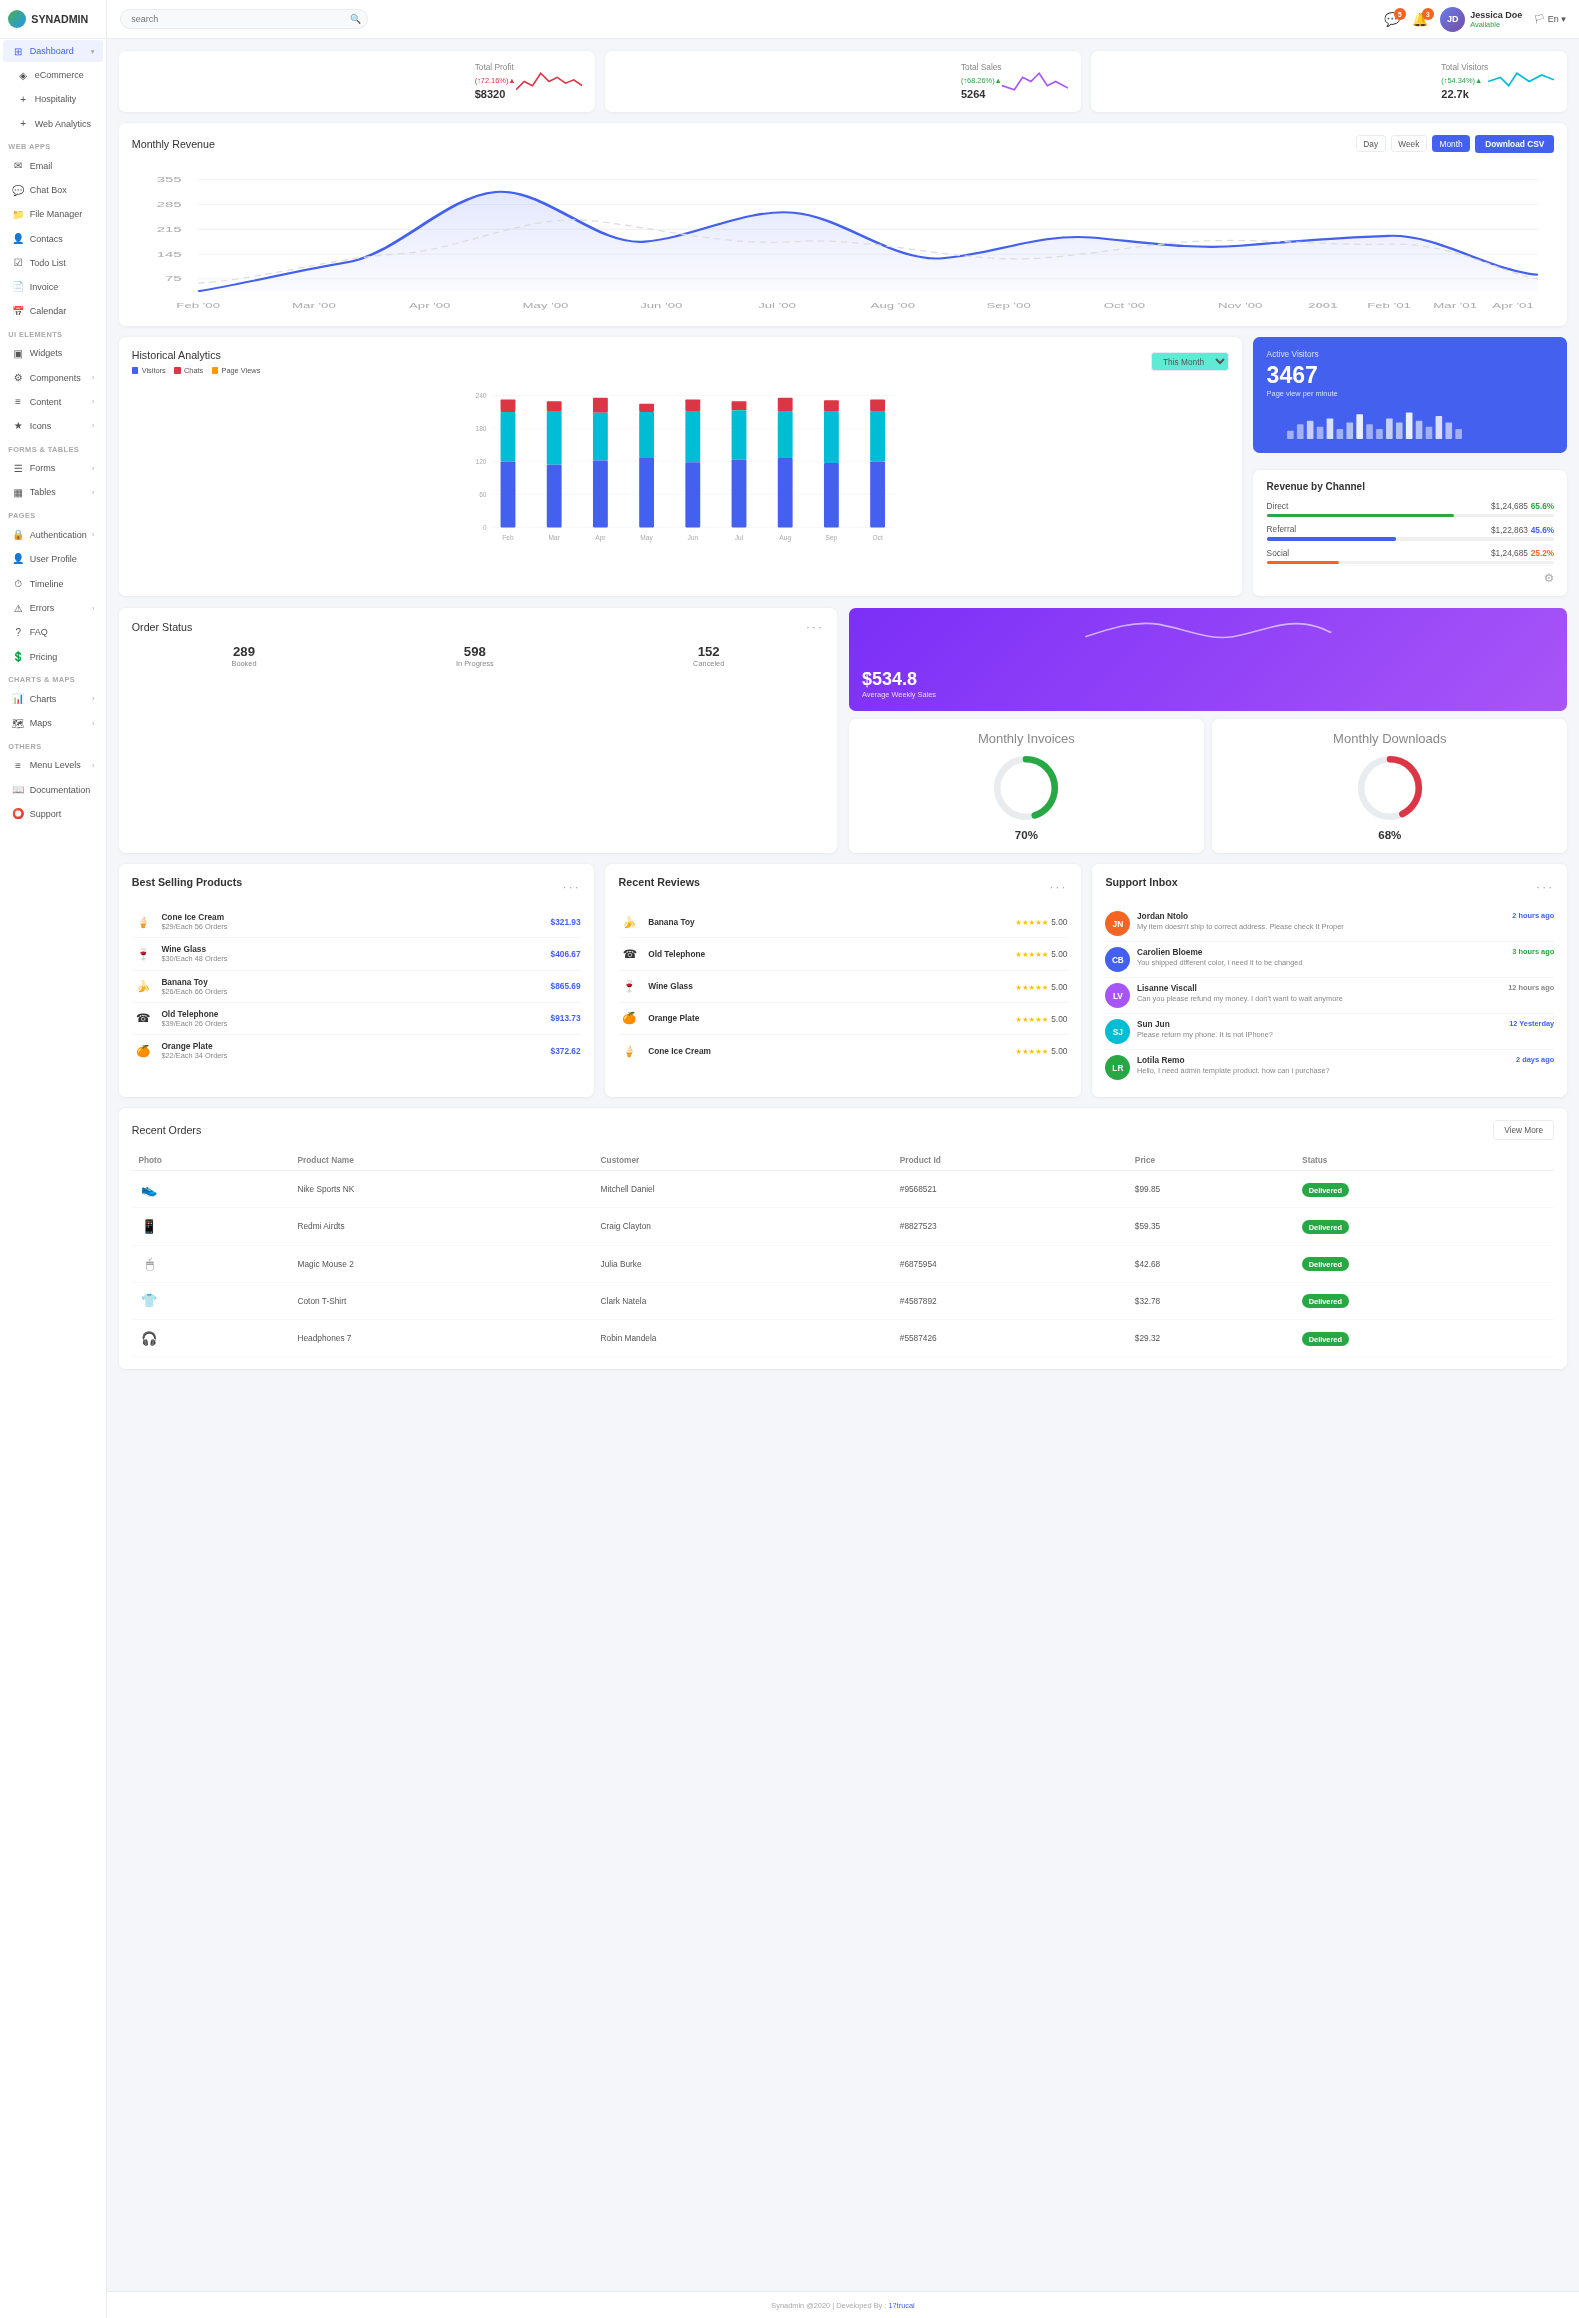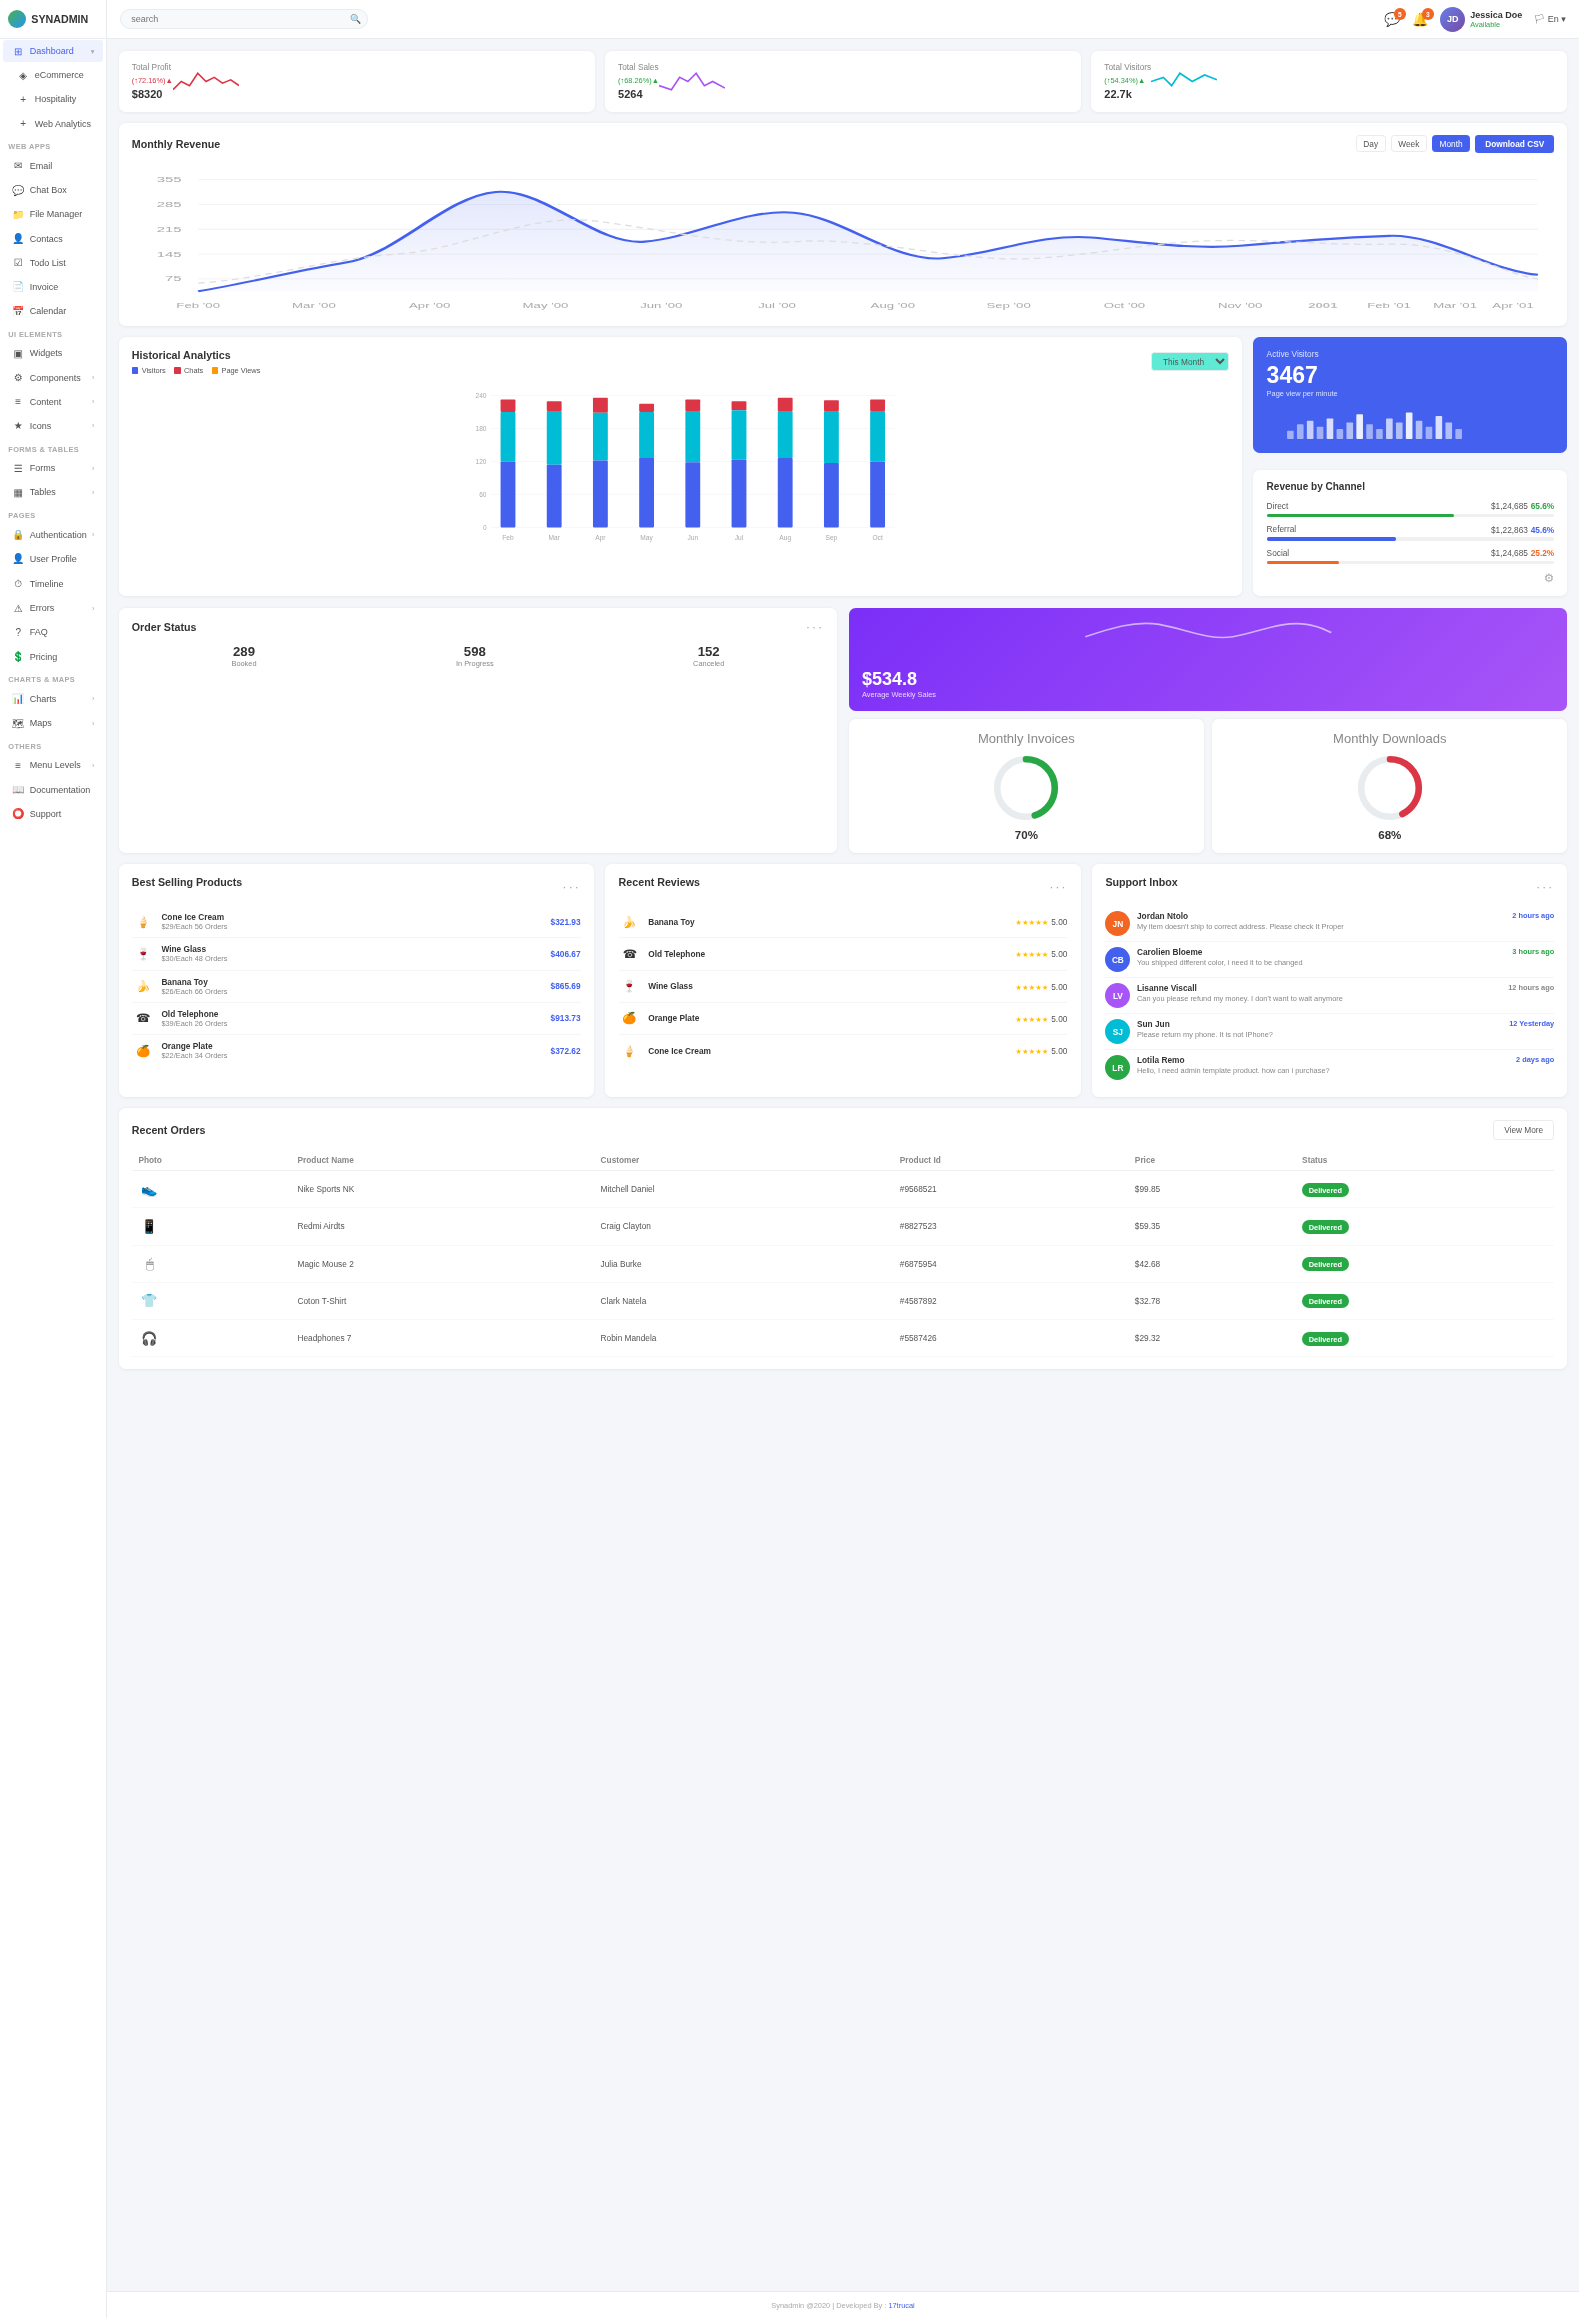--- a/index.html
+++ b/index.html
@@ -34,34 +34,34 @@
     .topbar-user-info { display: flex; flex-direction: column; }
     .topbar-user-name { font-weight: 600; font-size: 9px; }
     .topbar-user-status { font-size: 7.4px; color: #28a745; }
     .lang-selector { display: flex; align-items: center; gap: 2.5px; font-size: 9px; cursor: pointer; color: #555; }
 
     
     .content { padding: 11.6px; flex: 1; }
 
     
     .stat-cards { display: grid; grid-template-columns: repeat(3, 1fr); gap: 10px; margin-bottom: 11.6px; }
-    .stat-card { background: #fff; border-radius: 6.6px; padding: 11.6px 13.2px; display: flex; align-items: center; justify-content: flex-start; box-shadow: 0 0.8px 3.3px rgba(0,0,0,0.06); }
+    .stat-card { background: #fff; border-radius: 6.6px; padding: 11.6px 13.2px; display: flex; align-items: center; justify-content: flex-end; box-shadow: 0 0.8px 3.3px rgba(0,0,0,0.06); }
     .stat-card-info { display: flex; flex-direction: column; gap: 3.3px; }
     .stat-card-label { font-size: 8.3px; color: #888; }
     .stat-card-value { font-size: 11px; font-weight: 700; color: #333; }
     .stat-card-change { font-size: 7.4px; }
     .stat-card-change.up { color: #28a745; }
     .stat-card-change.down { color: #dc3545; }
     .stat-card-chart { width: 66px; height: 33px; }
     .mini-chart { width: 100%; height: 100%; }
 
     
     .chart-card { background: #fff; border-radius: 6.6px; padding: 11.6px 13.2px; box-shadow: 0 0.8px 3.3px rgba(0,0,0,0.06); margin-bottom: 11.6px; }
     .chart-card-header { display: flex; align-items: center; justify-content: space-between; margin-bottom: 10px; }
-    .chart-card-title { font-size: 10.7px; font-weight: 700; color: #333; }
+    .chart-card-title { font-size: 10.7px; font-weight: 400; color: #333; }
     .chart-controls { display: flex; align-items: center; gap: 5px; }
     .chart-btn { padding: 2.5px 6.6px; border: 0.8px solid #e8ecef; border-radius: 3.3px; background: #fff; font-size: 8.3px; cursor: pointer; color: #555; }
     .chart-btn.active { background: #4361ee; color: #fff; border-color: #4361ee; }
     .download-btn { padding: 4.1px 10px; background: #4361ee; color: #fff; border: none; border-radius: 3.3px; font-size: 8.3px; cursor: pointer; font-weight: 600; }
 
     
     .two-col { display: grid; grid-template-columns: 1fr 314px; gap: 11.6px; margin-bottom: 11.6px; }
 
     
     .analytics-card { background: #fff; border-radius: 6.6px; padding: 11.6px 13.2px; box-shadow: 0 0.8px 3.3px rgba(0,0,0,0.06); }

